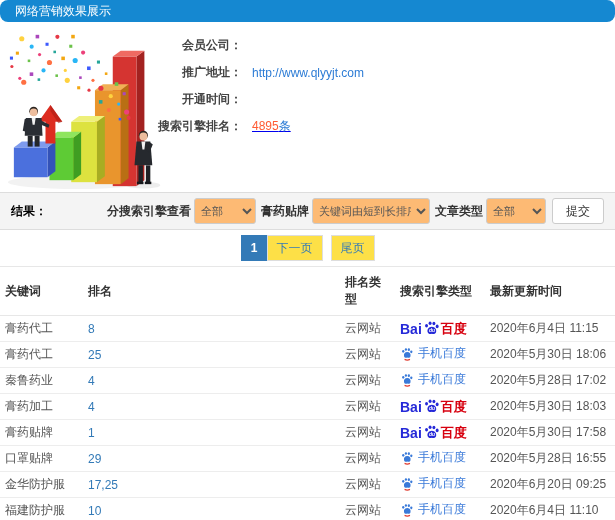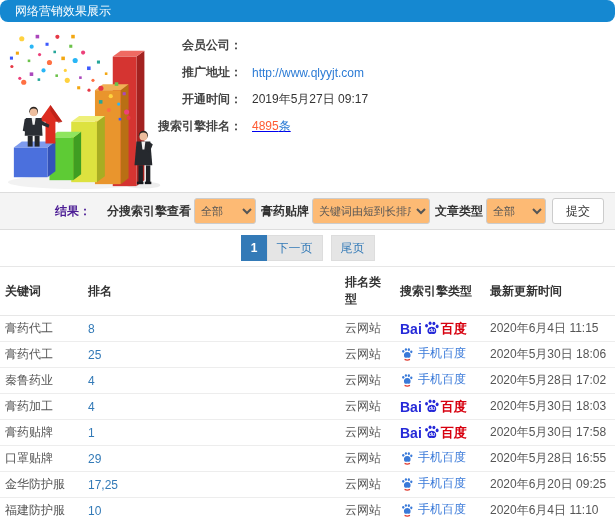--- a/index.html
+++ b/index.html
@@ -22,33 +22,33 @@
   .info-row{display:flex;align-items:center;height:27px;}
   .info-label{width:190px;text-align:right;font-weight:bold;color:#444;}
   .info-value{margin-left:10px;}
   .link{color:#2b7bd5;text-decoration:none;cursor:pointer;}
   .plain{color:#333;}
   .hl-num{color:var(--highlight-orange);}
   .hl-unit{color:#2b7bd5;}
   
   .filter-bar{height:38px;background:#f4f4f4;border-top:1px solid #ddd;border-bottom:1px solid #ddd;
     display:flex;align-items:center;padding:0 11px;}
-  .filter-bar .section-label{font-weight:bold;color:#4c1d95;margin-left:44px;}
+  .filter-bar .section-label{font-weight:bold;color:#000000;}
   .filter-spacer{flex:1;}
   .f-label{font-weight:bold;color:#333;margin:0 3px 0 5px;white-space:nowrap;}
   select.f-select{height:26px;border:1px solid #ccc;border-radius:3px;background:#fdba74;
     color:#555;font-size:11px;font-family:inherit;padding:0 2px;}
   .sel-engine{width:62px;}
   .sel-sort{width:118px;}
   .sel-type{width:60px;}
   .submit-btn{height:26px;margin-left:6px;padding:0 13px;border:1px solid #ccc;border-radius:3px;
     background:#fff;color:#333;font-size:12px;font-family:inherit;cursor:pointer;}
   
   .pager{height:36px;display:flex;justify-content:center;align-items:center;}
-  .page-btn{min-width:27px;height:26px;line-height:24px;border:1px solid #ddd;background:#e5e5e5;
+  .page-btn{min-width:27px;height:26px;line-height:24px;border:1px solid #ddd;background:#fde047;
     color:var(--link-blue);padding:0 9px;text-align:center;cursor:pointer;display:inline-block;
     text-decoration:none;}
   .page-btn.active{background:var(--link-blue);border-color:var(--link-blue);color:#fff;font-weight:bold;}
   .page-btn.adjacent{margin-left:-1px;}
   .page-btn.gap{margin-left:8px;}
   
   table.results{width:100%;border-collapse:collapse;font-size:12px;table-layout:fixed;}
   .results th{padding:7px 5px;text-align:left;font-weight:bold;color:#333;
     border-top:1px solid #e7e7e7;border-bottom:1px solid #e7e7e7;}
   .results td{height:26px;padding:0 5px;border-bottom:1px solid #ededed;color:#555;
@@ -180,21 +180,20 @@
   <div class="info">
     <div class="info-row">
       <span class="info-label">会员公司：</span>
     </div>
     <div class="info-row">
       <span class="info-label">推广地址：</span>
       <a class="info-value link" href="#">http://www.qlyyjt.com</a>
     </div>
     <div class="info-row">
       <span class="info-label">开通时间：</span>
-      <span class="info-value plain">2019年5月27日 09:17</span>
     </div>
     <div class="info-row">
       <span class="info-label">搜索引擎排名：</span>
       <a class="info-value" href="#"><span class="hl-num">4895</span><span class="hl-unit">条</span></a>
     </div>
   </div>
 </div>
 
 <div class="filter-bar">
   <span class="section-label">结果：</span>

